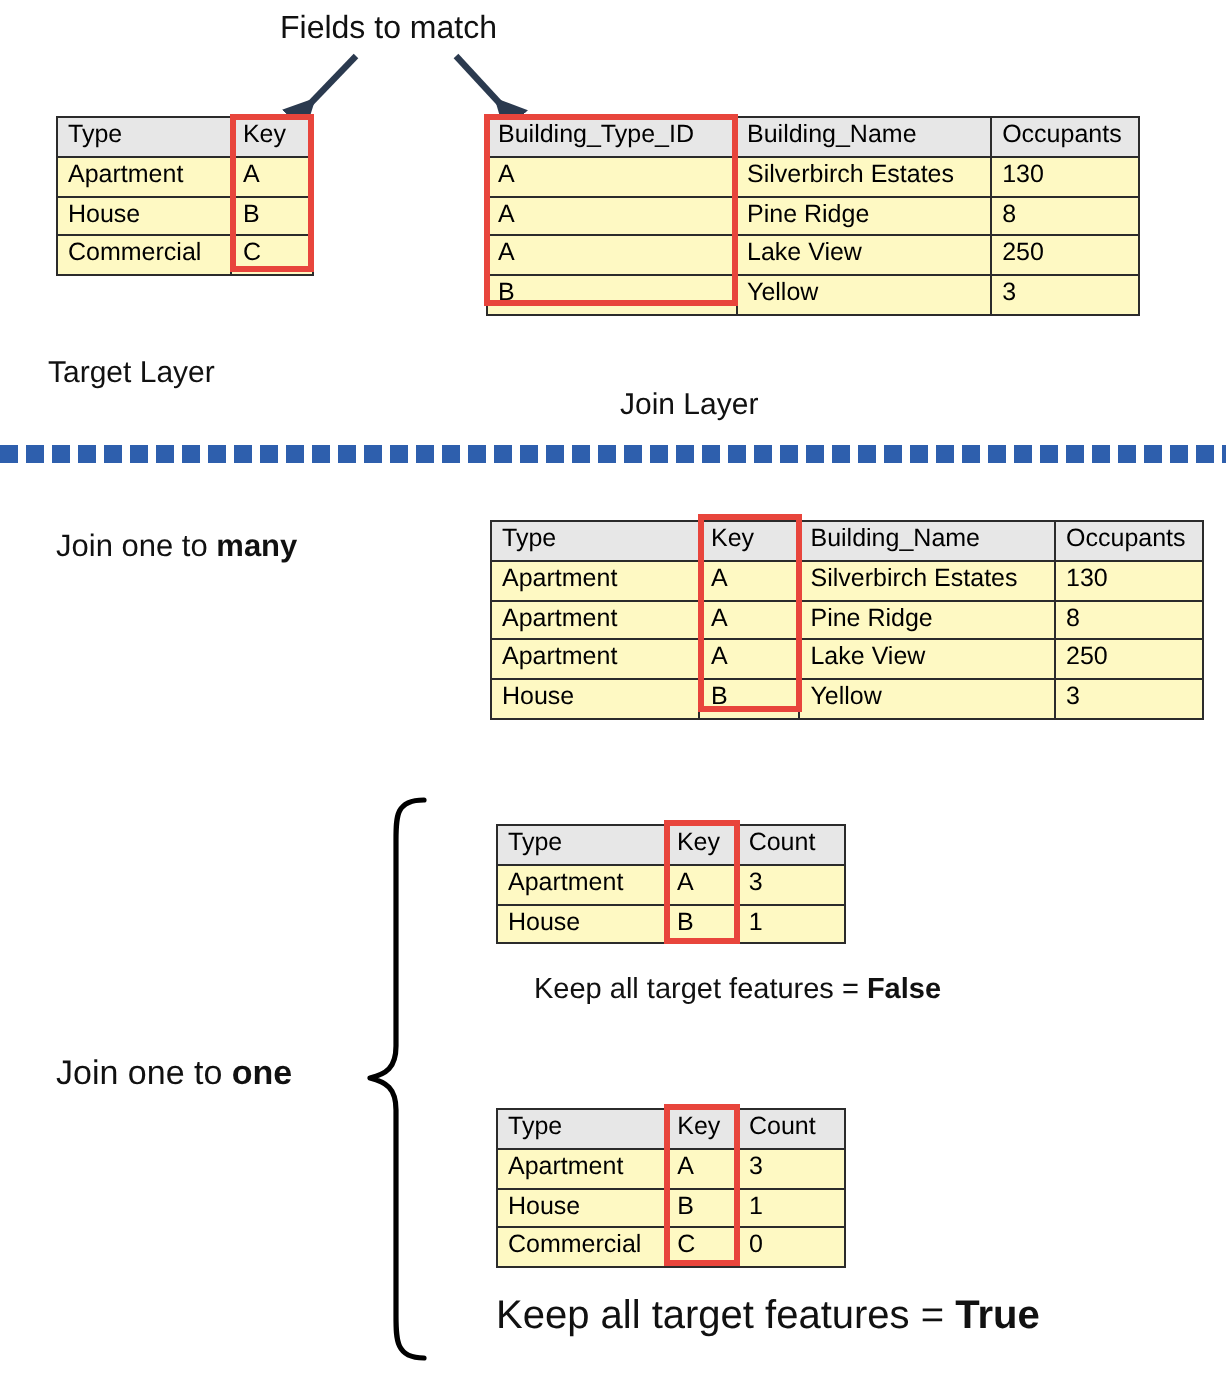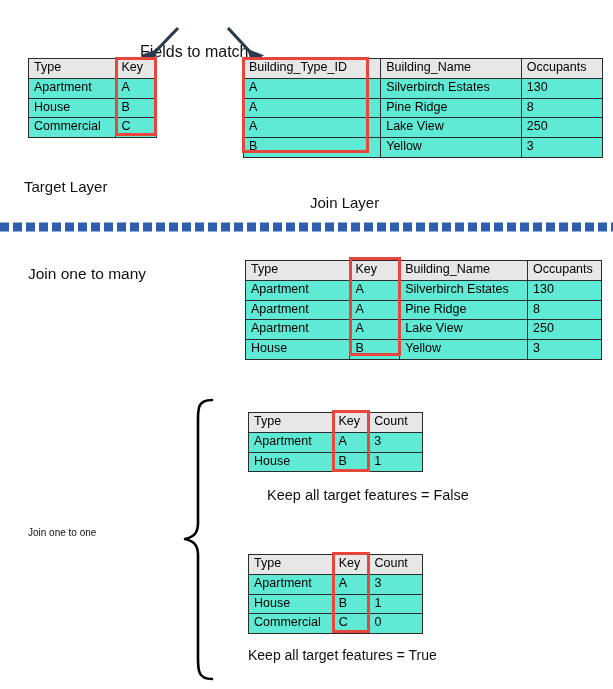--- a/index.html
+++ b/index.html
@@ -14,21 +14,21 @@
     font-family: "Liberation Sans", sans-serif;
     color: #000000;
     overflow: hidden;
   }
 
   .abs { position: absolute; }
 
   
   table.jt {
     border-collapse: collapse;
-    background: #5eead4;
+    background: #fef9c3;
     font-size: 12.5px;
     line-height: 1.1;
   }
   table.jt td, table.jt th {
     border: 1px solid #2b2b2b;
     padding: 2px 5px 3px 5px;
     text-align: left;
     font-weight: normal;
     white-space: nowrap;
     height: 19px;
@@ -50,39 +50,39 @@
   .lbl {
     font-size: 14.5px;
     color: #111111;
     white-space: nowrap;
   }
   .lbl-lg {
     font-size: 15px;
     color: #111111;
     white-space: nowrap;
   }
-  .lbl b { font-weight: normal; }
+  .lbl b { font-weight: bold; }
 
   
   .divider {
     position: absolute;
     left: 0; top: 222px;
     width: 613px; height: 10px;
   }
 
   
   .arrowsvg { position: absolute; overflow: visible; }
 
   
   .bracesvg { position: absolute; overflow: visible; }
 </style>
 </head>
 <body>
 
-<div class="abs lbl-lg" style="left:140px; top:6px; font-size:16px;margin-top:37px;">Fields to match</div>
+<div class="abs lbl-lg" style="left:140px; top:6px; font-size:16px;">Fields to match</div>
 
 <svg class="arrowsvg" style="left:140px; top:26px;" width="50" height="34" viewBox="0 0 50 34">
   <defs>
     <marker id="ahL" markerWidth="5" markerHeight="5" refX="2.2" refY="2.5" orient="auto" markerUnits="strokeWidth">
       <path d="M5,0 L0,2.5 L5,5 z" fill="#2b3a4f"></path>
     </marker>
   </defs>
   <line x1="38" y1="2" x2="13" y2="28" stroke="#2b3a4f" stroke-width="3.2" marker-end="url(#ahL)"></line>
 </svg>
 
@@ -115,21 +115,21 @@
       <tr>
         <td>Commercial</td>
         <td>C</td>
       </tr>
     </tbody>
   </table>
   <div class="keybox" style="left:87px; top:-1px; width:42px; height:79px;"></div>
 </div>
 
 <div class="abs" style="left:243px; top:58px;">
-  <table class="jt" style="width:360px;">
+  <table class="jt" style="width:327px;">
     <thead>
       <tr>
         <th style="width:125px;">Building_Type_ID</th>
         <th style="width:128px;">Building_Name</th>
         <th style="width:74px;">Occupants</th>
       </tr>
     </thead>
     <tbody>
       <tr>
         <td>A</td>
@@ -202,21 +202,21 @@
         <td>House</td>
         <td>B</td>
         <td>Yellow</td>
         <td>3</td>
       </tr>
     </tbody>
   </table>
   <div class="keybox" style="left:104px; top:-3px; width:52px; height:99px;"></div>
 </div>
 
-<div class="abs lbl" style="left:28px; top:527px; font-size:10px;">
+<div class="abs lbl" style="left:28px; top:527px; font-size:17px;">
   <span>Join one to </span><b>one</b>
 </div>
 
 <svg class="bracesvg" style="left:182px; top:398px;" width="34" height="284" viewBox="0 0 34 284">
   <path d="M30,2
            C16,2 16,10 16,22
            L16,125
            C16,136 11,139 3,141
            C11,143 16,146 16,157
            L16,260
@@ -275,15 +275,15 @@
       <tr>
         <td>Commercial</td>
         <td>C</td>
         <td>0</td>
       </tr>
     </tbody>
   </table>
   <div class="keybox" style="left:84px; top:-2px; width:38px; height:81px;"></div>
 </div>
 
-<div class="abs lbl" style="left:248px; top:647px; font-size:14px;">
+<div class="abs lbl" style="left:248px; top:647px; font-size:20px;">
   <span>Keep all target features = </span><b>True</b>
 </div>
 
 </body></html>

